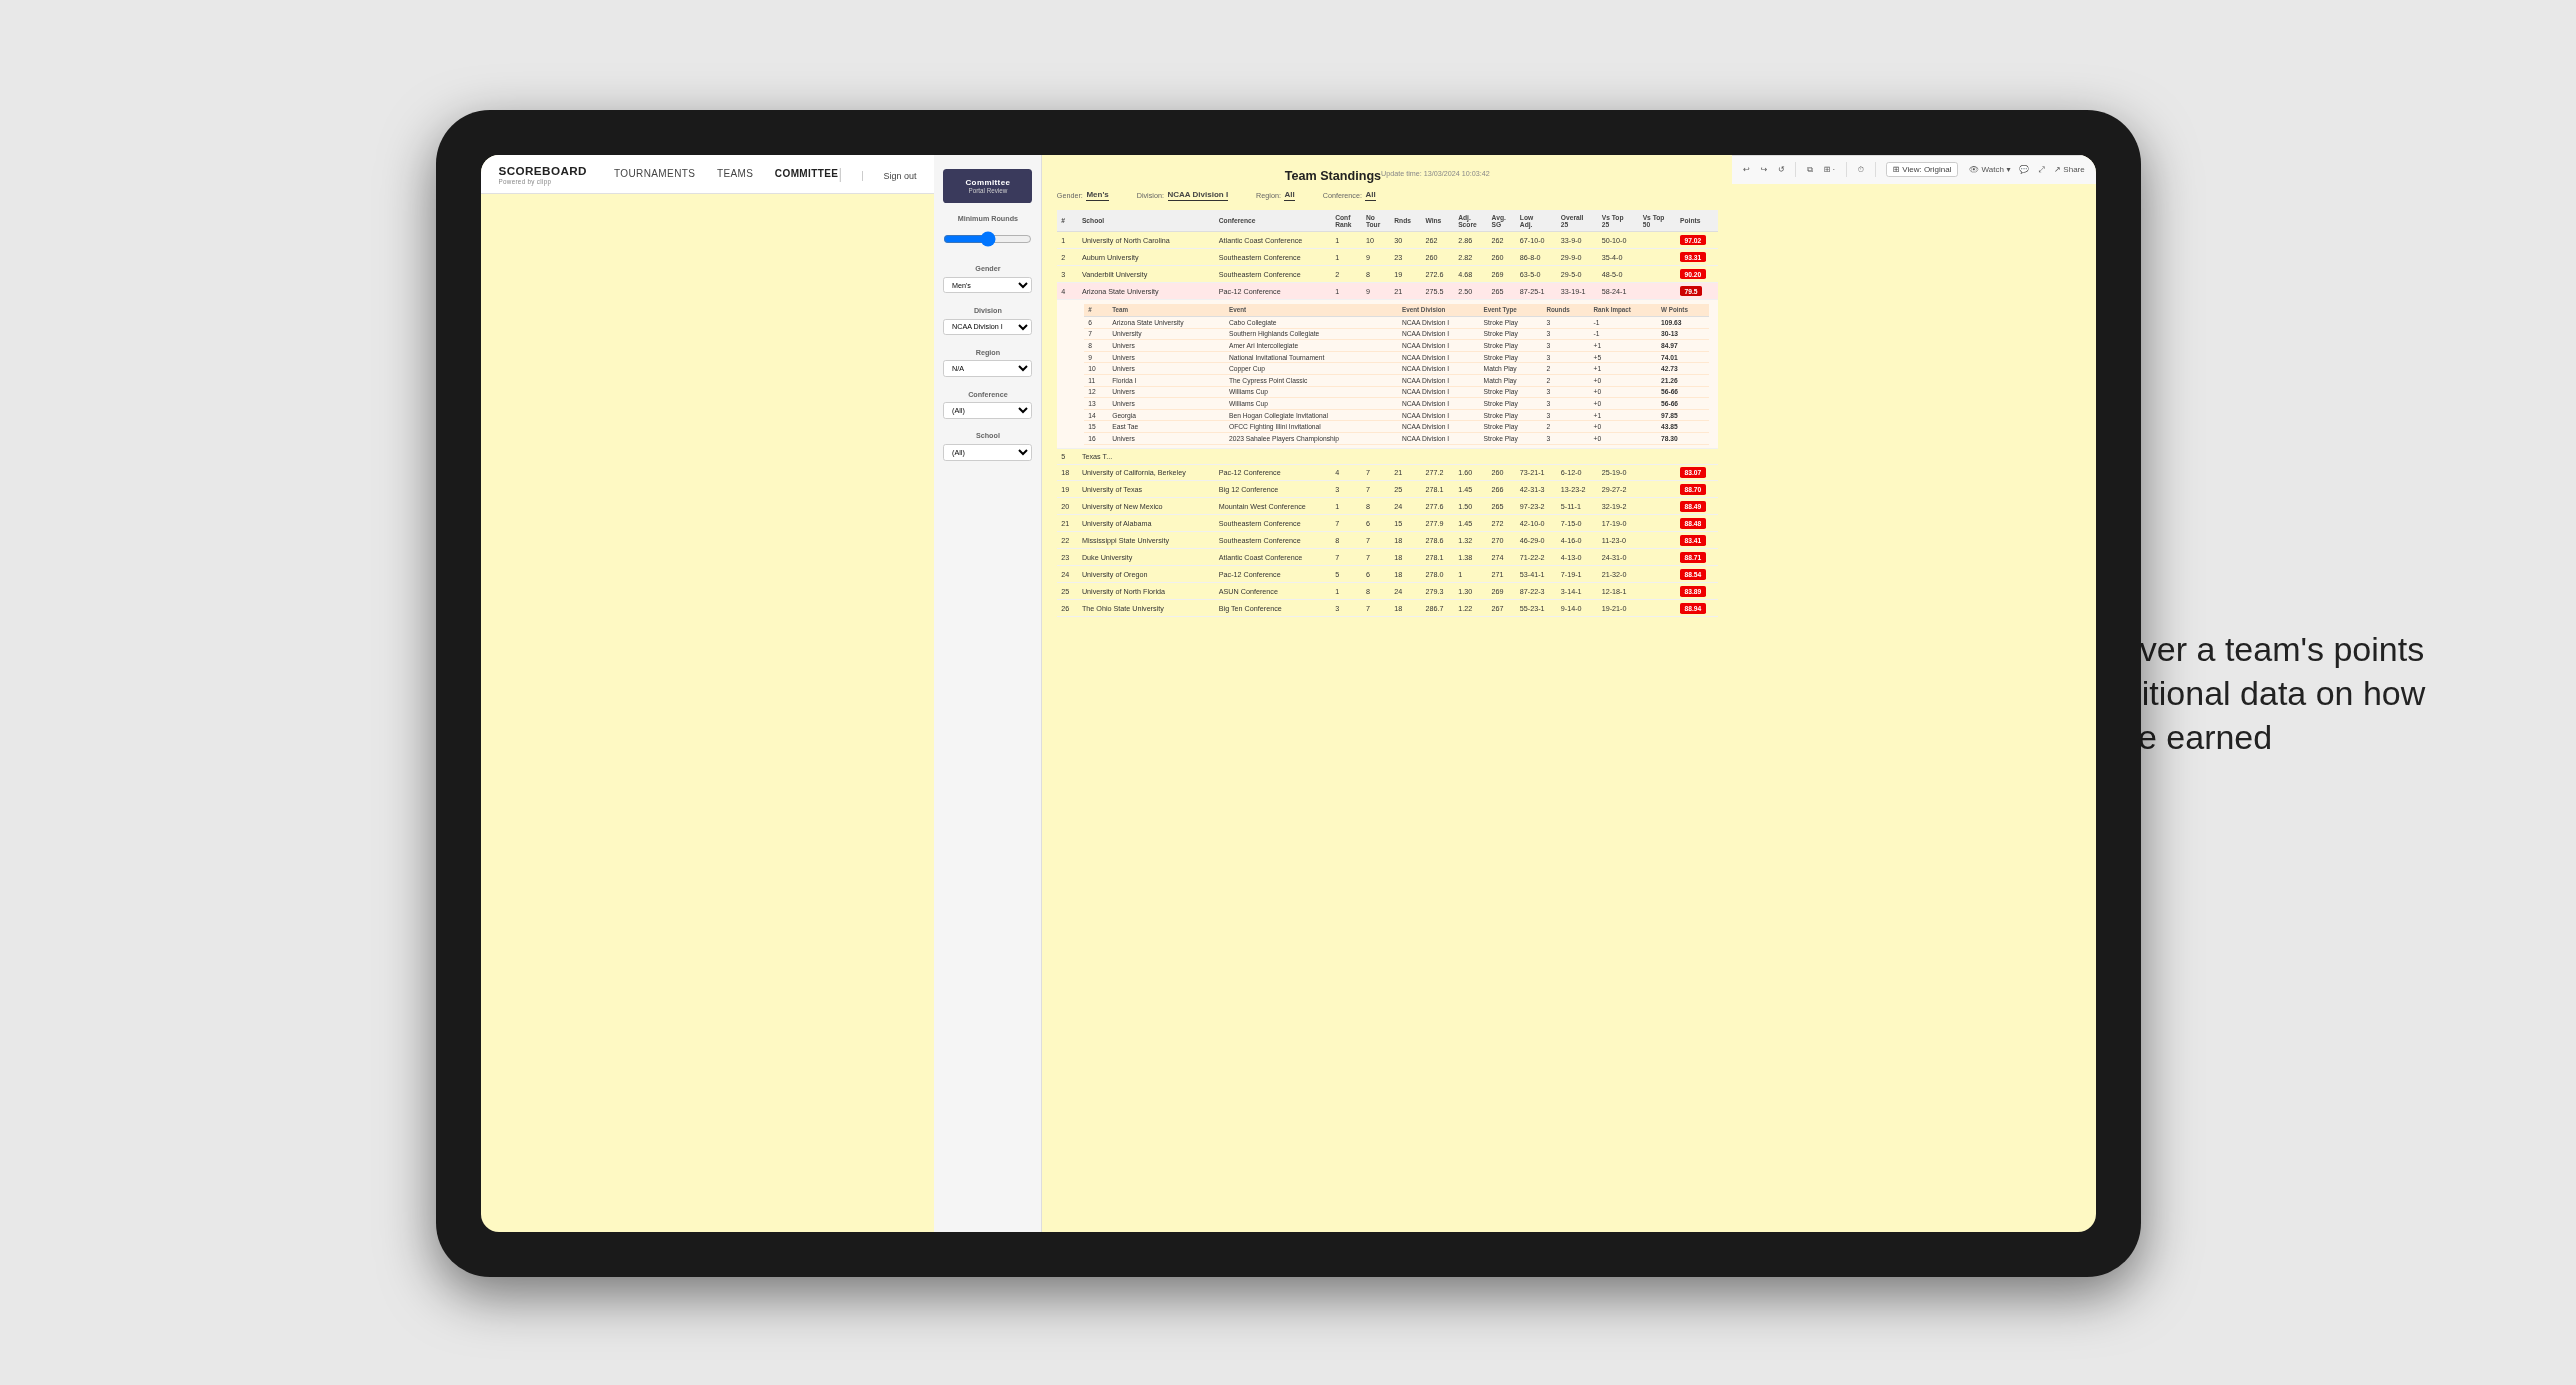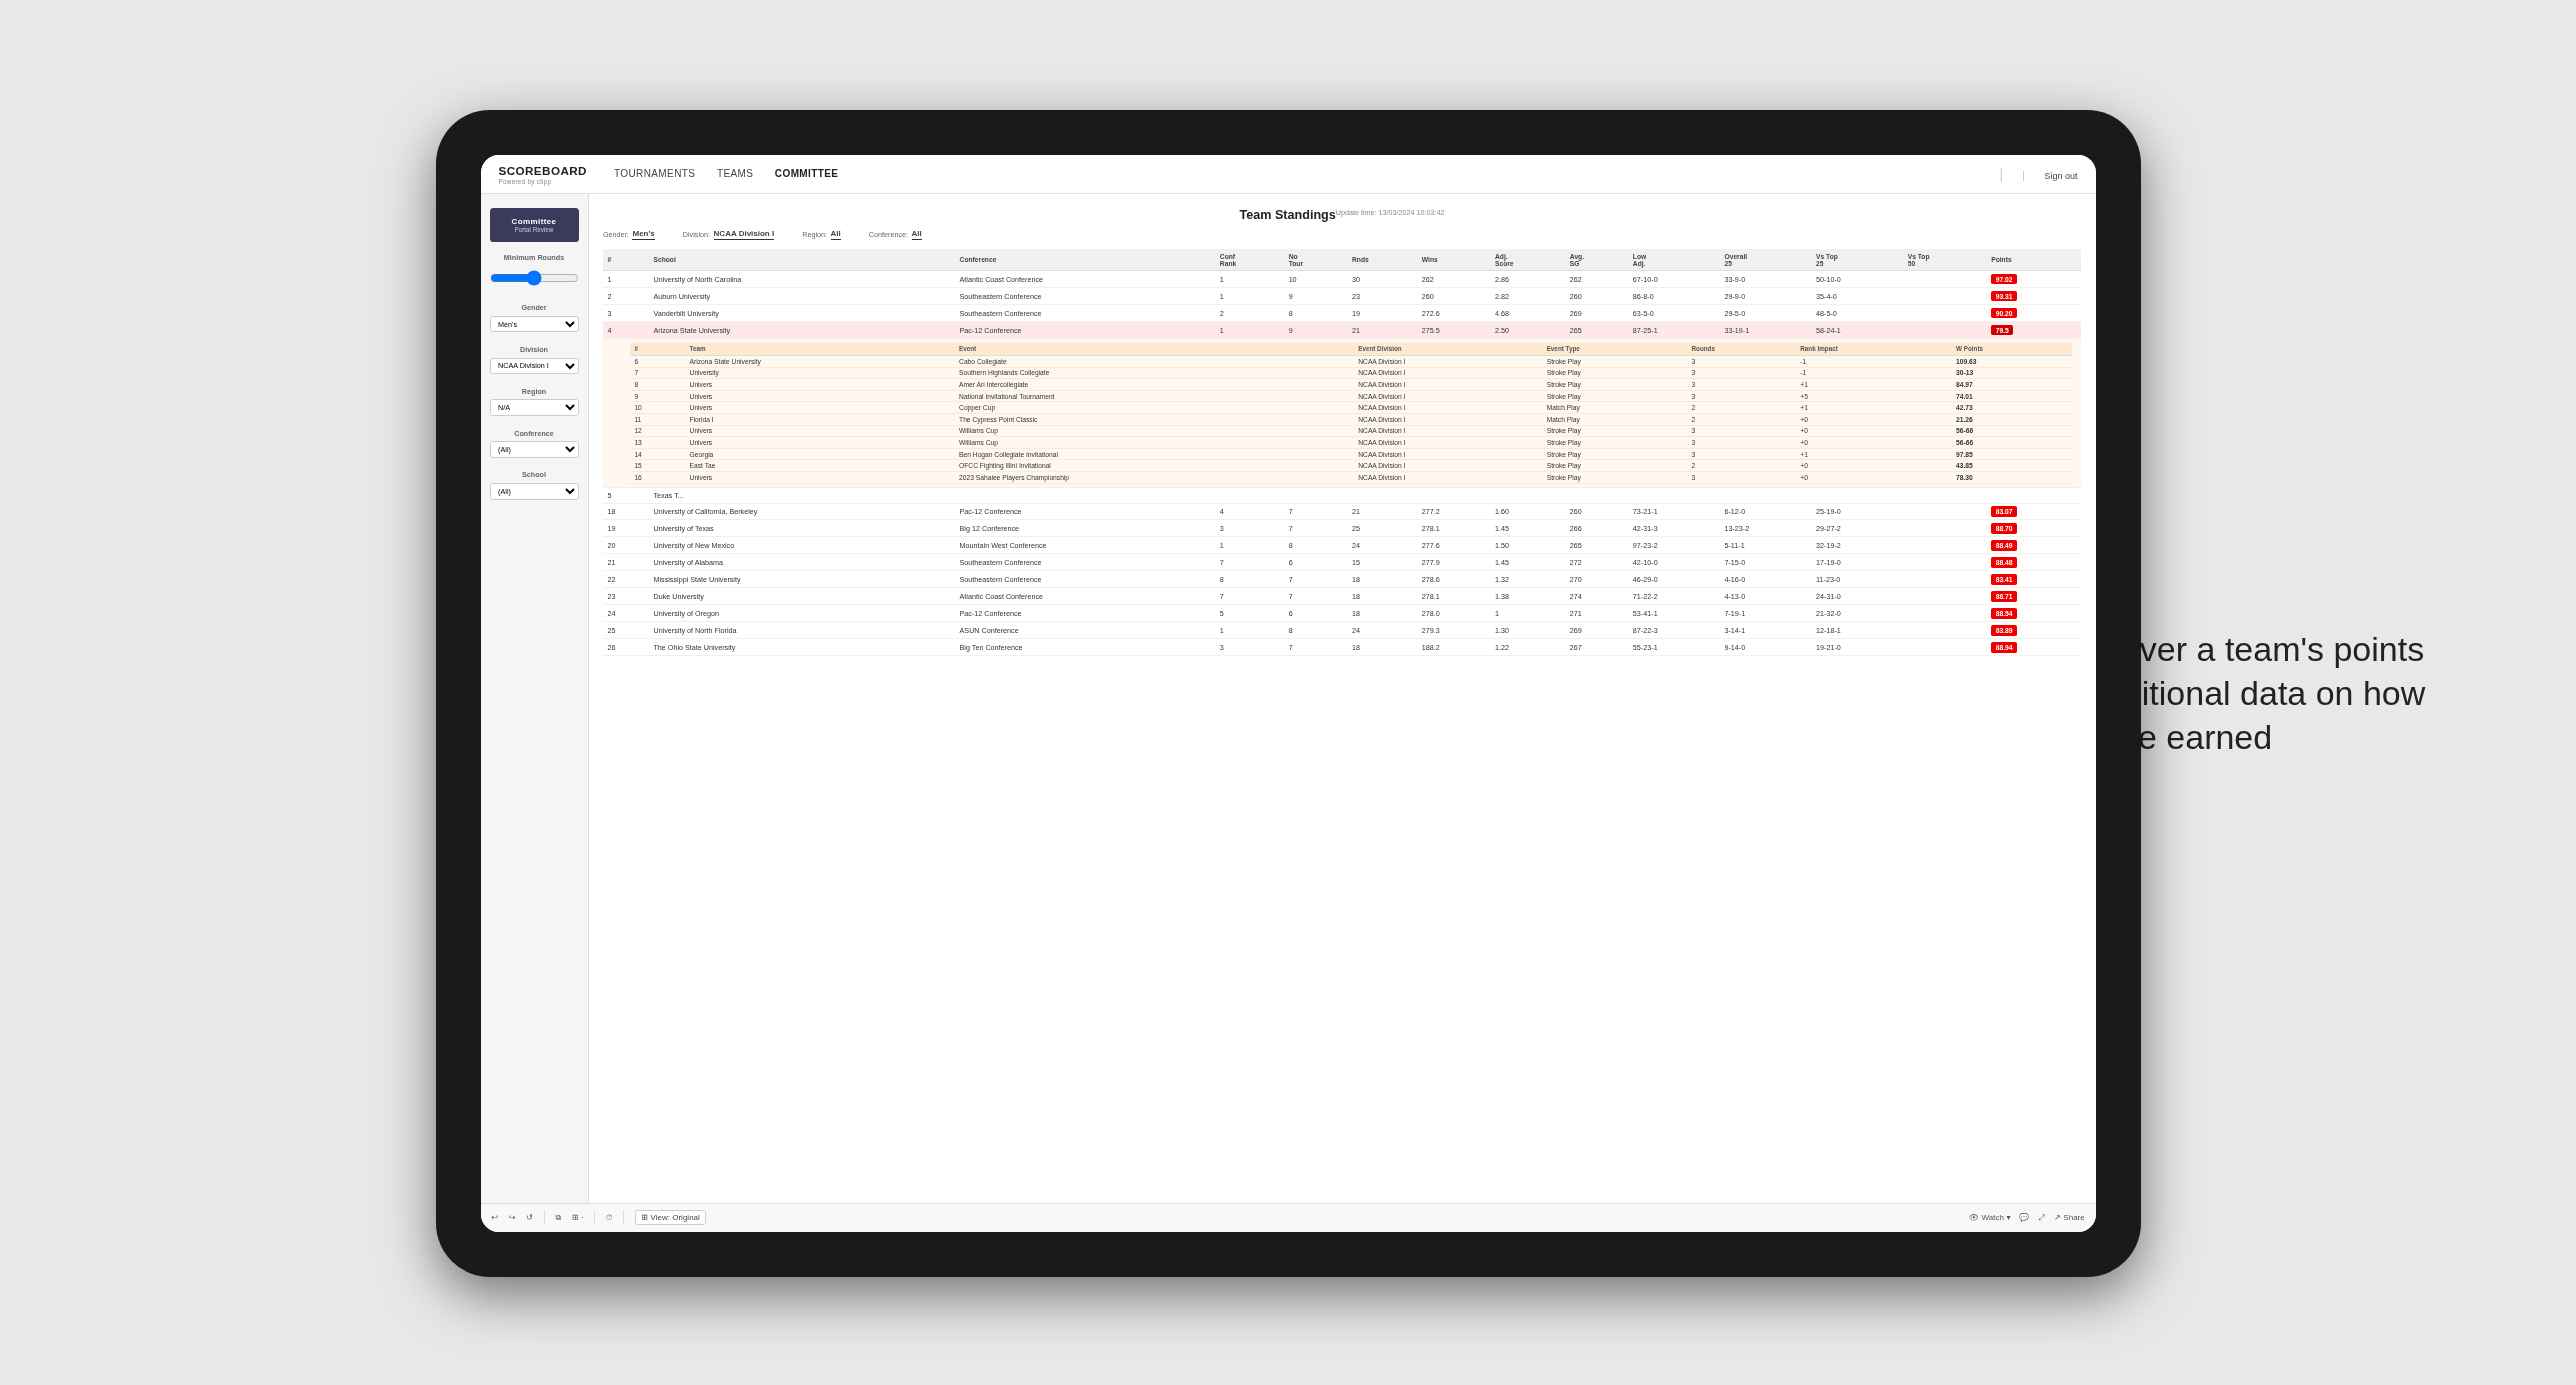--- a/index.html
+++ b/index.html
@@ -22,25 +22,25 @@
       border-radius: 54px;
       padding: 45px;
       box-shadow: 0 18px 54px rgba(0,0,0,0.5);
       position: relative;
     }
 
     
     .tablet-screen {
       width: 100%;
       height: 100%;
-      background: #ffffff;
+      background: #fef9c3;
       border-radius: 18px;
       overflow: hidden;
       display: flex;
-      flex-direction: column;
+      flex-direction: row;
     }
 
     
     .top-nav {
       background: #ffffff;
       border-bottom: 0.9px solid #e0e0e0;
       padding: 0 18px;
       display: flex;
       align-items: center;
       height: 39px;
@@ -854,21 +854,21 @@
               <td></td>
               <td><span class="points-cell">83.89</span></td>
             </tr>
             <tr>
               <td>26</td>
               <td>The Ohio State University</td>
               <td>Big Ten Conference</td>
               <td>3</td>
               <td>7</td>
               <td>18</td>
-              <td>188.2</td>
+              <td>286.7</td>
               <td>1.22</td>
               <td>267</td>
               <td>55-23-1</td>
               <td>9-14-0</td>
               <td>19-21-0</td>
               <td></td>
               <td><span class="points-cell">88.94</span></td>
             </tr>
           </tbody>
         </table>

